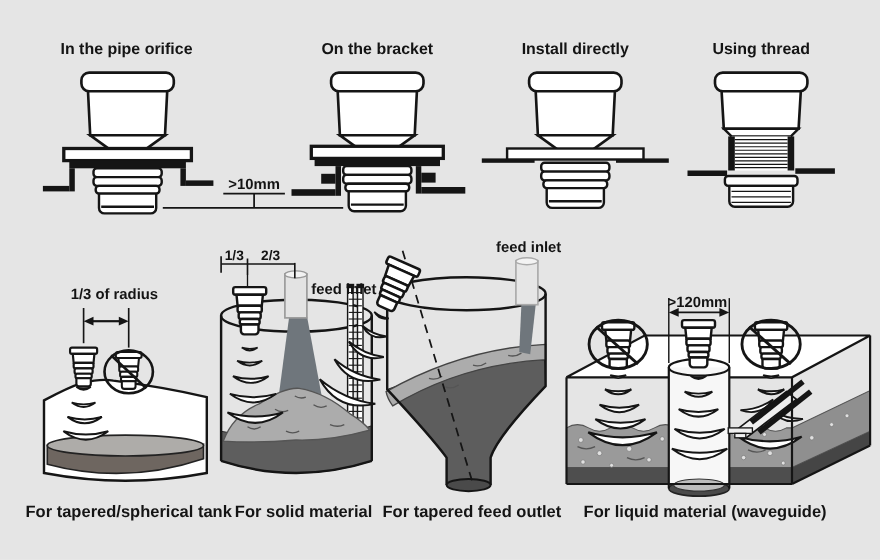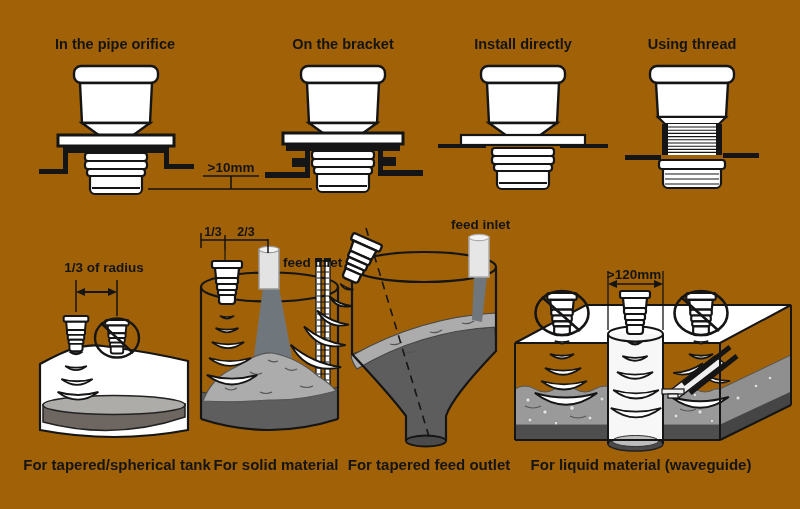--- a/index.html
+++ b/index.html
@@ -1,16 +1,16 @@
 <!DOCTYPE html>
 <html><head>
 <meta charset="utf-8">
 <style>
   html,body{margin:0;padding:0;background:#fff;}
-  .canvas{position:relative;width:800px;height:509px;background:#a16207;overflow:hidden;}
+  .canvas{position:relative;width:800px;height:509px;background:#e5e5e5;overflow:hidden;}
   svg{position:absolute;left:0;top:0;}
   .t{font-family:"Liberation Sans","DejaVu Sans",sans-serif;font-weight:700;fill:#141414;}
   .t14{font-size:14.5px;}
   .t15{font-size:15px;}
   .t13{font-size:13.5px;}
   .t12{font-size:12.5px;}
   .ln{stroke:#151515;fill:none;}
   .wh{fill:#ffffff;stroke:#151515;}
   .bk{fill:#151515;stroke:none;}
   .gy{stroke:#555;fill:none;}

